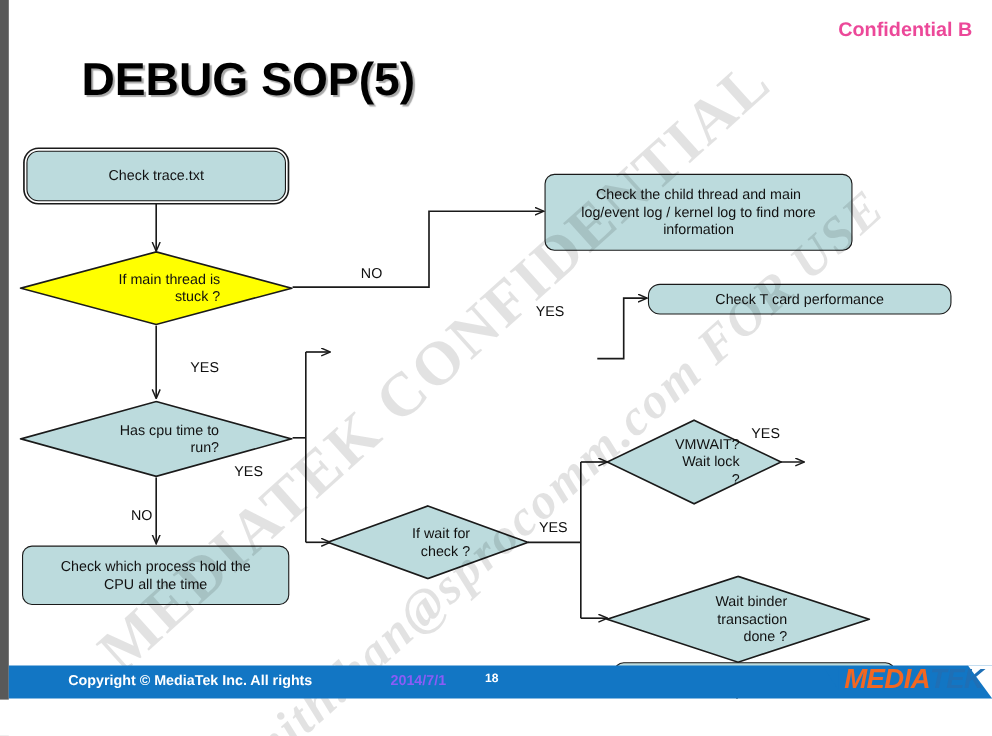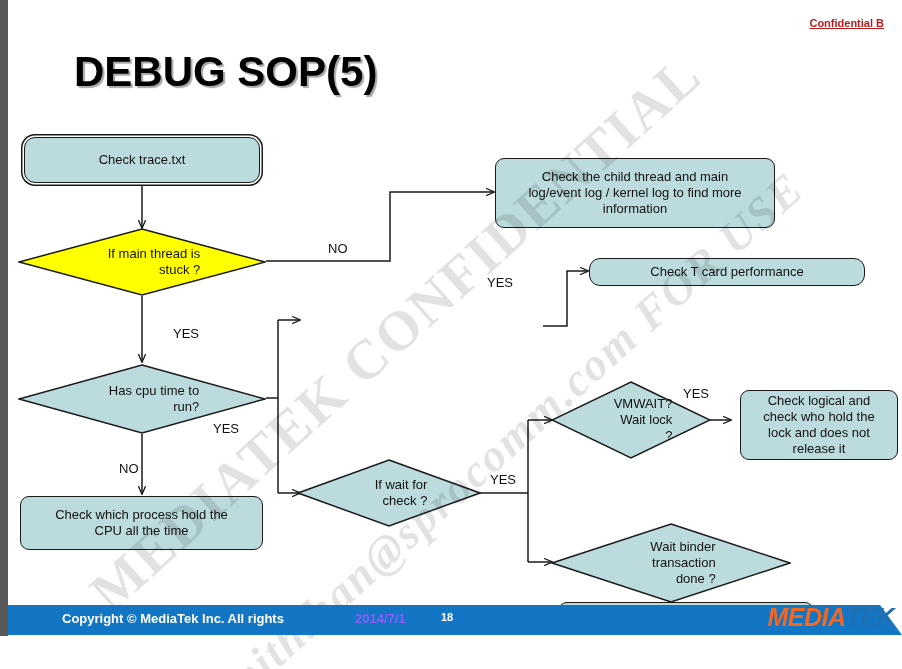--- a/index.html
+++ b/index.html
@@ -74,25 +74,24 @@
     color: #000000;
     letter-spacing: 0px;
     text-shadow: 2px 2px 1px rgba(120,120,120,0.65);
     z-index: 3;
   }
 
   .confidential {
     position: absolute;
     right: 18px;
     top: 17px;
-    font-size: 11px;
-    font-weight: bold;
-    color: #b91c1c;
+    font-size: 18px;
+    font-weight: bold;
+    color: #ec4899;
     z-index: 6;
-    text-decoration: underline;
   }
 
   
   .node {
     position: absolute;
     box-sizing: border-box;
     z-index: 4;
   }
   .proc {
     background: #bcdbdd;
@@ -287,24 +286,20 @@
 
   <div class="node proc" style="left: 495px; top: 158px; width: 280px; height: 70px; white-space: pre-line;">Check the child thread and main
 log/event  log / kernel log  to find more
 information</div>
 
   <div class="node proc" style="left: 589px; top: 258px; width: 276px; height: 28px; white-space: pre-line; border-radius: 11px;">Check T card performance</div>
 
   <div class="node proc" style="left: 20px; top: 496px; width: 243px; height: 54px; white-space: pre-line;">Check which  process hold the
 CPU all the time</div>
 
-  <div class="node proc overflow-txt" style="left: 740px; top: 390px; width: 158px; height: 70px; white-space: pre-line;">Check logical and
-check who hold the
-lock and does not
-release it</div>
 
   <div class="node proc" style="left: 558px; top: 602px; width: 256px; height: 28px; white-space: pre-line;">Check binder process</div>
 
   <div class="diamond" style="left:18px; top:228px; width:248px; height:68px;">
     <svg width="248" height="68" viewBox="0 0 248 68" xmlns="http://www.w3.org/2000/svg">
       <polygon points="124,1 247,34 124,67 1,34" fill="#ffff00" stroke="#1a1a1a" stroke-width="1.5"></polygon>
     </svg>
     <div class="dtext" style="white-space: pre-line;">If main thread is
 stuck ?</div>
   </div>

